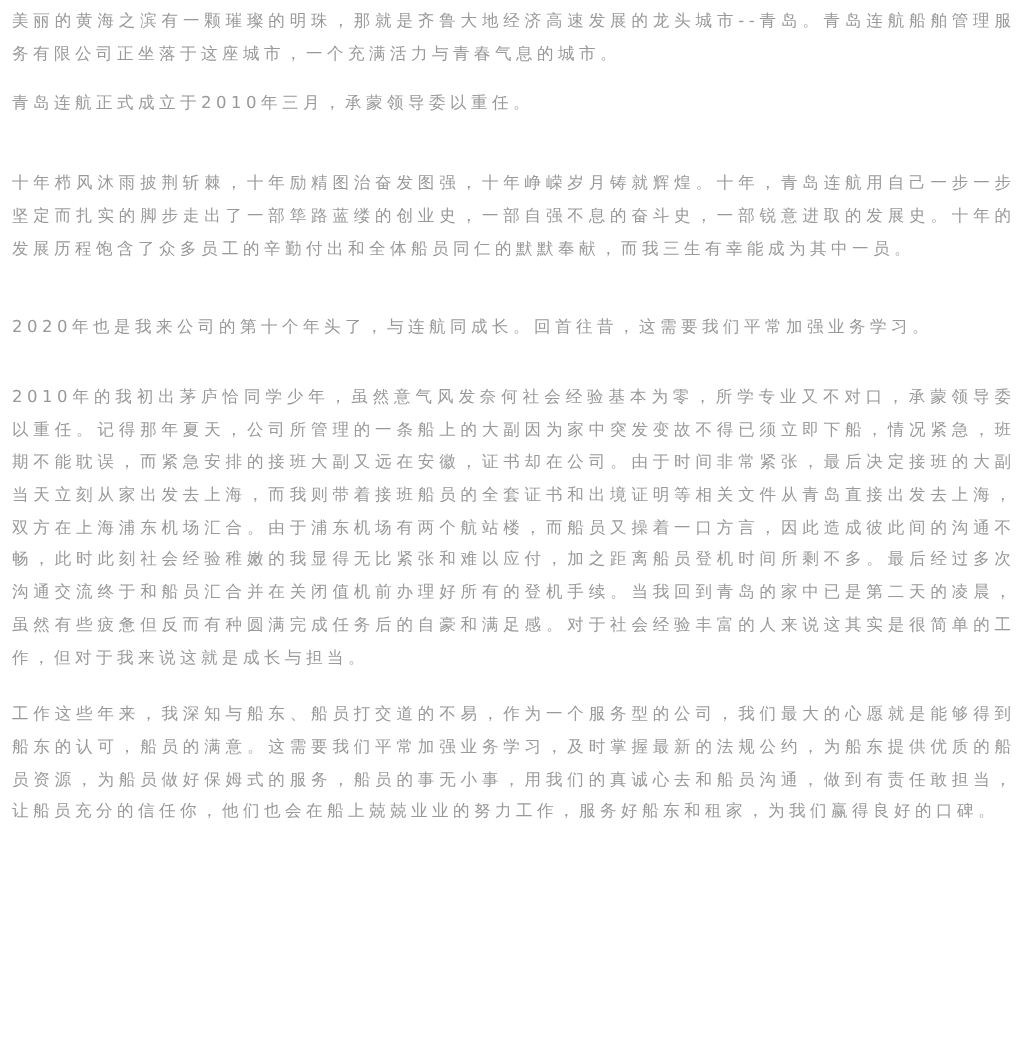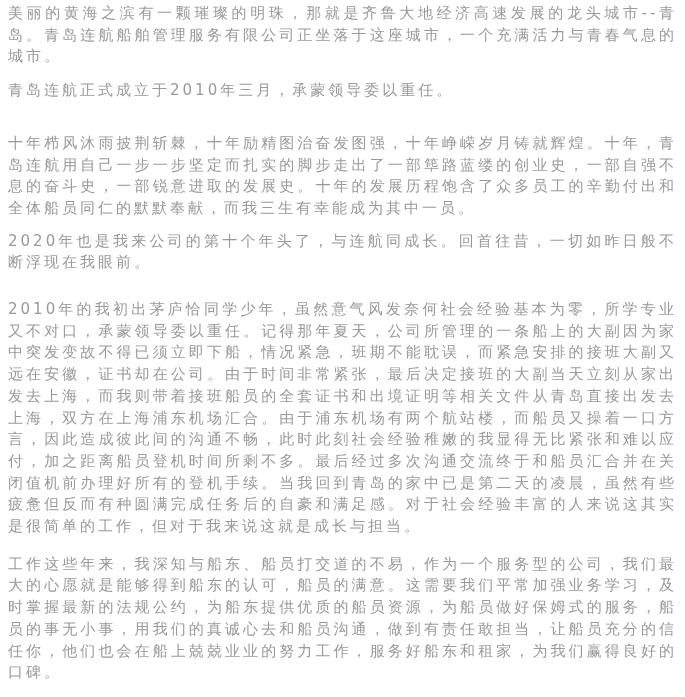--- a/index.html
+++ b/index.html
@@ -12,37 +12,37 @@
     width: 685px;
     height: 697px;
     box-sizing: border-box;
     padding: 3px 8px 0 8px;
     overflow: hidden;
     background: #ffffff;
     font-family: "DejaVu Sans", sans-serif;
   }
   .page p {
     margin: 0;
-    font-size: 15px;
+    font-size: 11px;
     line-height: 21.7px;
     letter-spacing: 3px;
     text-align: justify;
     text-justify: inter-character;
   }
   
   .page p:nth-of-type(1) { margin-bottom: 12px; }
   .page p:nth-of-type(2) { margin-bottom: 31px; }
-  .page p:nth-of-type(3) { margin-bottom: 11px; }
+  .page p:nth-of-type(3) { margin-bottom: 31px; }
   .page p:nth-of-type(4) { margin-bottom: 25px; }
   .page p:nth-of-type(5) { margin-bottom: 16px; }
   .page p:nth-of-type(6) { margin-bottom: 0; }
 </style>
 </head>
 <body>
 
 <div class="page" style="color: rgb(153, 153, 153); background: rgb(255, 255, 255);">
   <p>美丽的黄海之滨有一颗璀璨的明珠，那就是齐鲁大地经济高速发展的龙头城市--青岛。青岛连航船舶管理服务有限公司正坐落于这座城市，一个充满活力与青春气息的城市。</p>
   <p>青岛连航正式成立于2010年三月，承蒙领导委以重任。</p>
   <p>十年栉风沐雨披荆斩棘，十年励精图治奋发图强，十年峥嵘岁月铸就辉煌。十年，青岛连航用自己一步一步坚定而扎实的脚步走出了一部筚路蓝缕的创业史，一部自强不息的奋斗史，一部锐意进取的发展史。十年的发展历程饱含了众多员工的辛勤付出和全体船员同仁的默默奉献，而我三生有幸能成为其中一员。</p>
-  <p>2020年也是我来公司的第十个年头了，与连航同成长。回首往昔，一切如昨日般不断浮现在我眼前。</p>
+  <p>2020年也是我来公司的第十个年头了，与连航同成长。回首往昔，这需要我们平常加强业务学习。</p>
   <p>2010年的我初出茅庐恰同学少年，虽然意气风发奈何社会经验基本为零，所学专业又不对口，承蒙领导委以重任。记得那年夏天，公司所管理的一条船上的大副因为家中突发变故不得已须立即下船，情况紧急，班期不能耽误，而紧急安排的接班大副又远在安徽，证书却在公司。由于时间非常紧张，最后决定接班的大副当天立刻从家出发去上海，而我则带着接班船员的全套证书和出境证明等相关文件从青岛直接出发去上海，双方在上海浦东机场汇合。由于浦东机场有两个航站楼，而船员又操着一口方言，因此造成彼此间的沟通不畅，此时此刻社会经验稚嫩的我显得无比紧张和难以应付，加之距离船员登机时间所剩不多。最后经过多次沟通交流终于和船员汇合并在关闭值机前办理好所有的登机手续。当我回到青岛的家中已是第二天的凌晨，虽然有些疲惫但反而有种圆满完成任务后的自豪和满足感。对于社会经验丰富的人来说这其实是很简单的工作，但对于我来说这就是成长与担当。</p>
   <p>工作这些年来，我深知与船东、船员打交道的不易，作为一个服务型的公司，我们最大的心愿就是能够得到船东的认可，船员的满意。这需要我们平常加强业务学习，及时掌握最新的法规公约，为船东提供优质的船员资源，为船员做好保姆式的服务，船员的事无小事，用我们的真诚心去和船员沟通，做到有责任敢担当，让船员充分的信任你，他们也会在船上兢兢业业的努力工作，服务好船东和租家，为我们赢得良好的口碑。</p>
 </div>
 
 </body></html>

